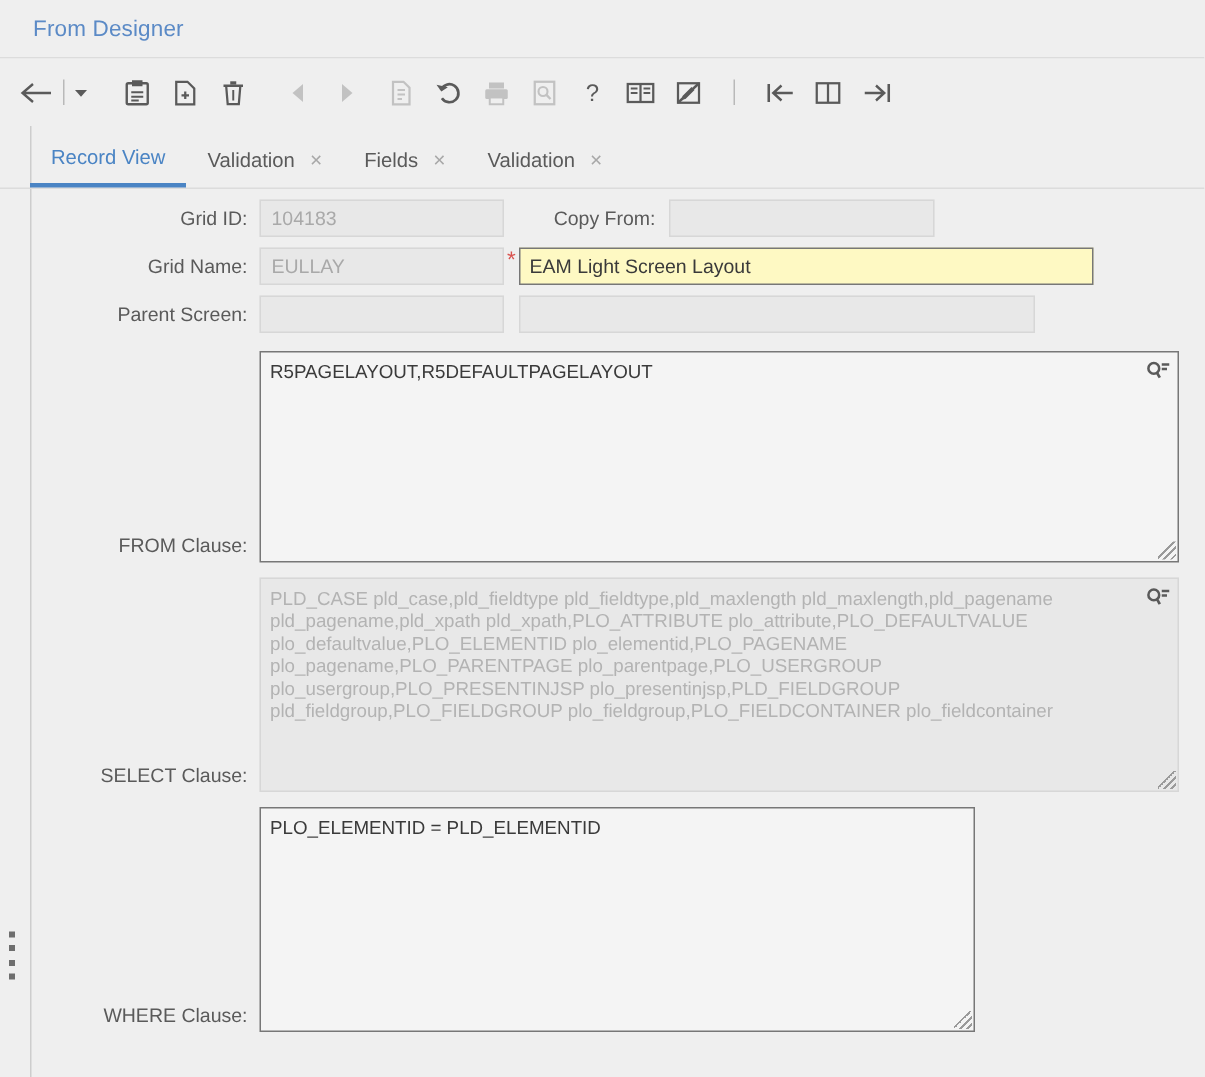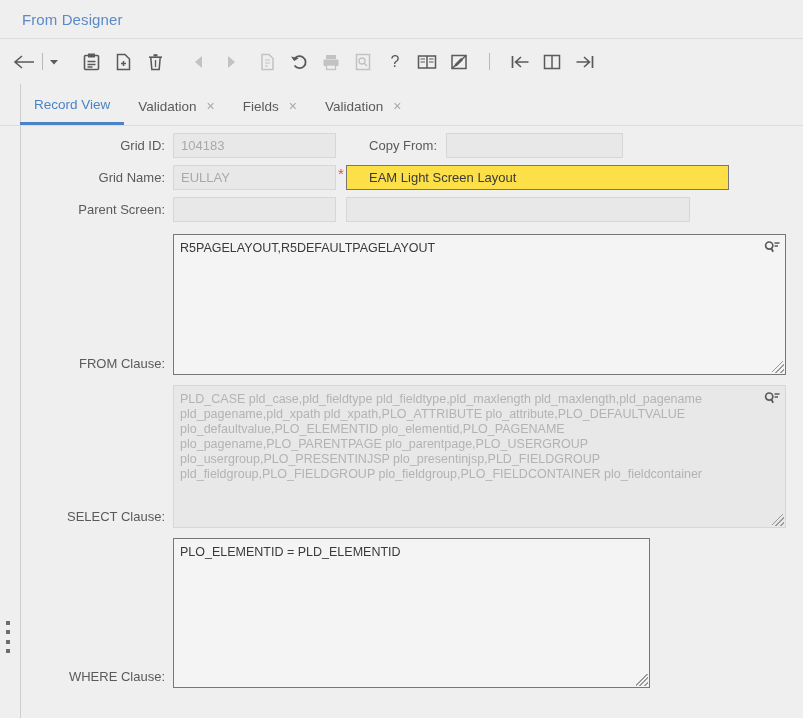--- a/index.html
+++ b/index.html
@@ -169,26 +169,26 @@
     border: 1px solid #d7d7d7;
     color: #a9a9a9;
     height: 25px;
     line-height: 23px;
     padding: 0 7px;
     font-size: 13px;
     box-sizing: border-box;
     font-family: "Liberation Sans", sans-serif;
   }
   .field-enabled {
-    background: #fde047;
+    background: #fef9c3;
     border: 1px solid #777777;
     color: #3a3a3a;
     height: 25px;
     line-height: 23px;
-    padding: 0 22px;
+    padding: 0 6px;
     font-size: 13px;
     box-sizing: border-box;
     font-family: "Liberation Sans", sans-serif;
   }
 
   .w-left { width: 163px; }
   .w-right { width: 177px; }
   .w-name { width: 383px; }
   .w-parent { width: 344px; }
 

